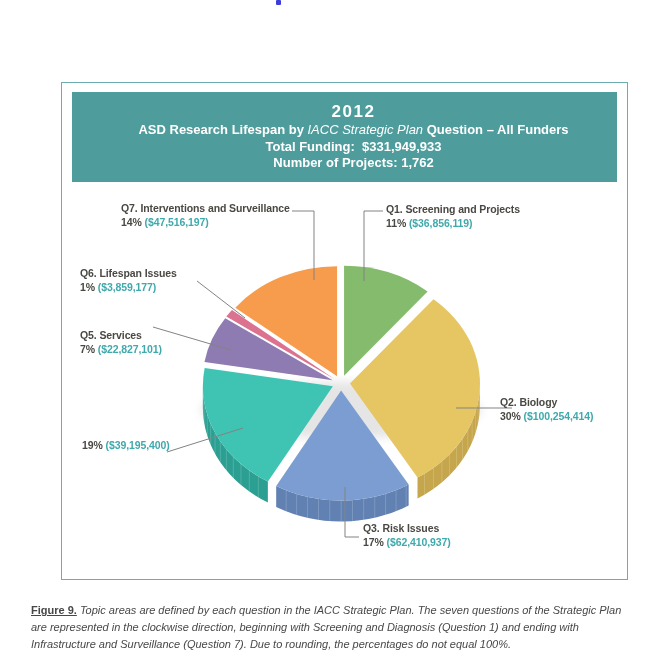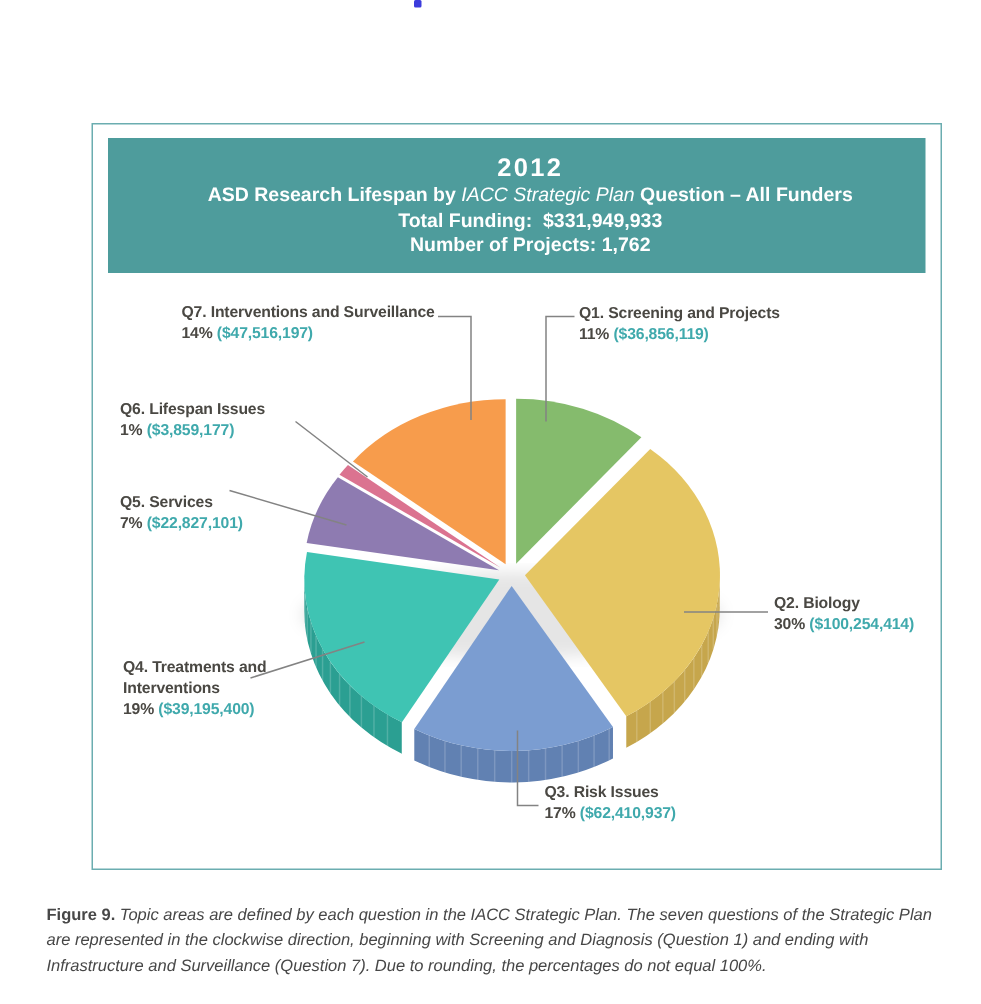--- a/index.html
+++ b/index.html
@@ -60,35 +60,35 @@
     font-size: 10.5px;
     font-weight: bold;
     letter-spacing: -0.1px;
     line-height: 14px;
     color: #4a4843;
     white-space: nowrap;
   }
   .plabel.wrap { white-space: normal; width: 104px; }
   .plabel .amt { color: #3fa9ac; }
   #lbl-q1 { left: 386px; top: 202px; }
-  #lbl-q2 { left: 516px; top: 395px; }
+  #lbl-q2 { left: 500px; top: 395px; }
   #lbl-q3 { left: 363px; top: 521px; }
   #lbl-q4 { left: 82px;  top: 438px; }
   #lbl-q5 { left: 80px;  top: 312px; margin-top: 16px; }
   #lbl-q6 { left: 80px;  top: 266px; }
   #lbl-q7 { left: 121px; top: 201px; }
   .caption {
     position: absolute;
     left: 31px; top: 602px;
     width: 600px;
     font-size: 11px;
     line-height: 17px;
     color: #474747;
   }
-  .caption .figlabel { font-weight: bold; font-style: normal; }
+  .caption .figlabel { font-weight: bold; font-style: normal; text-decoration: underline; }
   .caption .figtext { font-style: italic; }
 </style>
 </head>
 <body>
 
 <div class="page">
 
   <div class="blue-dot"></div>
 
   <div class="figure-box"></div>
@@ -181,21 +181,20 @@
     <div>Q5. Services</div>
     <div><span class="pct">7%</span> <span class="amt">($22,827,101)</span></div>
   </div>
 
   <div class="plabel" id="lbl-q2">
     <div>Q2. Biology</div>
     <div><span class="pct">30%</span> <span class="amt">($100,254,414)</span></div>
   </div>
 
   <div class="plabel wrap" id="lbl-q4">
-    <div>Q4. Treatments and Interventions</div>
     <div><span class="pct">19%</span> <span class="amt">($39,195,400)</span></div>
   </div>
 
   <div class="plabel" id="lbl-q3">
     <div>Q3. Risk Issues</div>
     <div><span class="pct">17%</span> <span class="amt">($62,410,937)</span></div>
   </div>
 
   <div class="caption">
     <span class="figlabel">Figure 9.</span><span class="figtext"> Topic areas are defined by each question in the IACC Strategic Plan. The seven questions of the Strategic Plan are represented in the clockwise direction, beginning with Screening and Diagnosis (Question 1) and ending with Infrastructure and Surveillance (Question 7). Due to rounding, the percentages do not equal 100%.</span>

